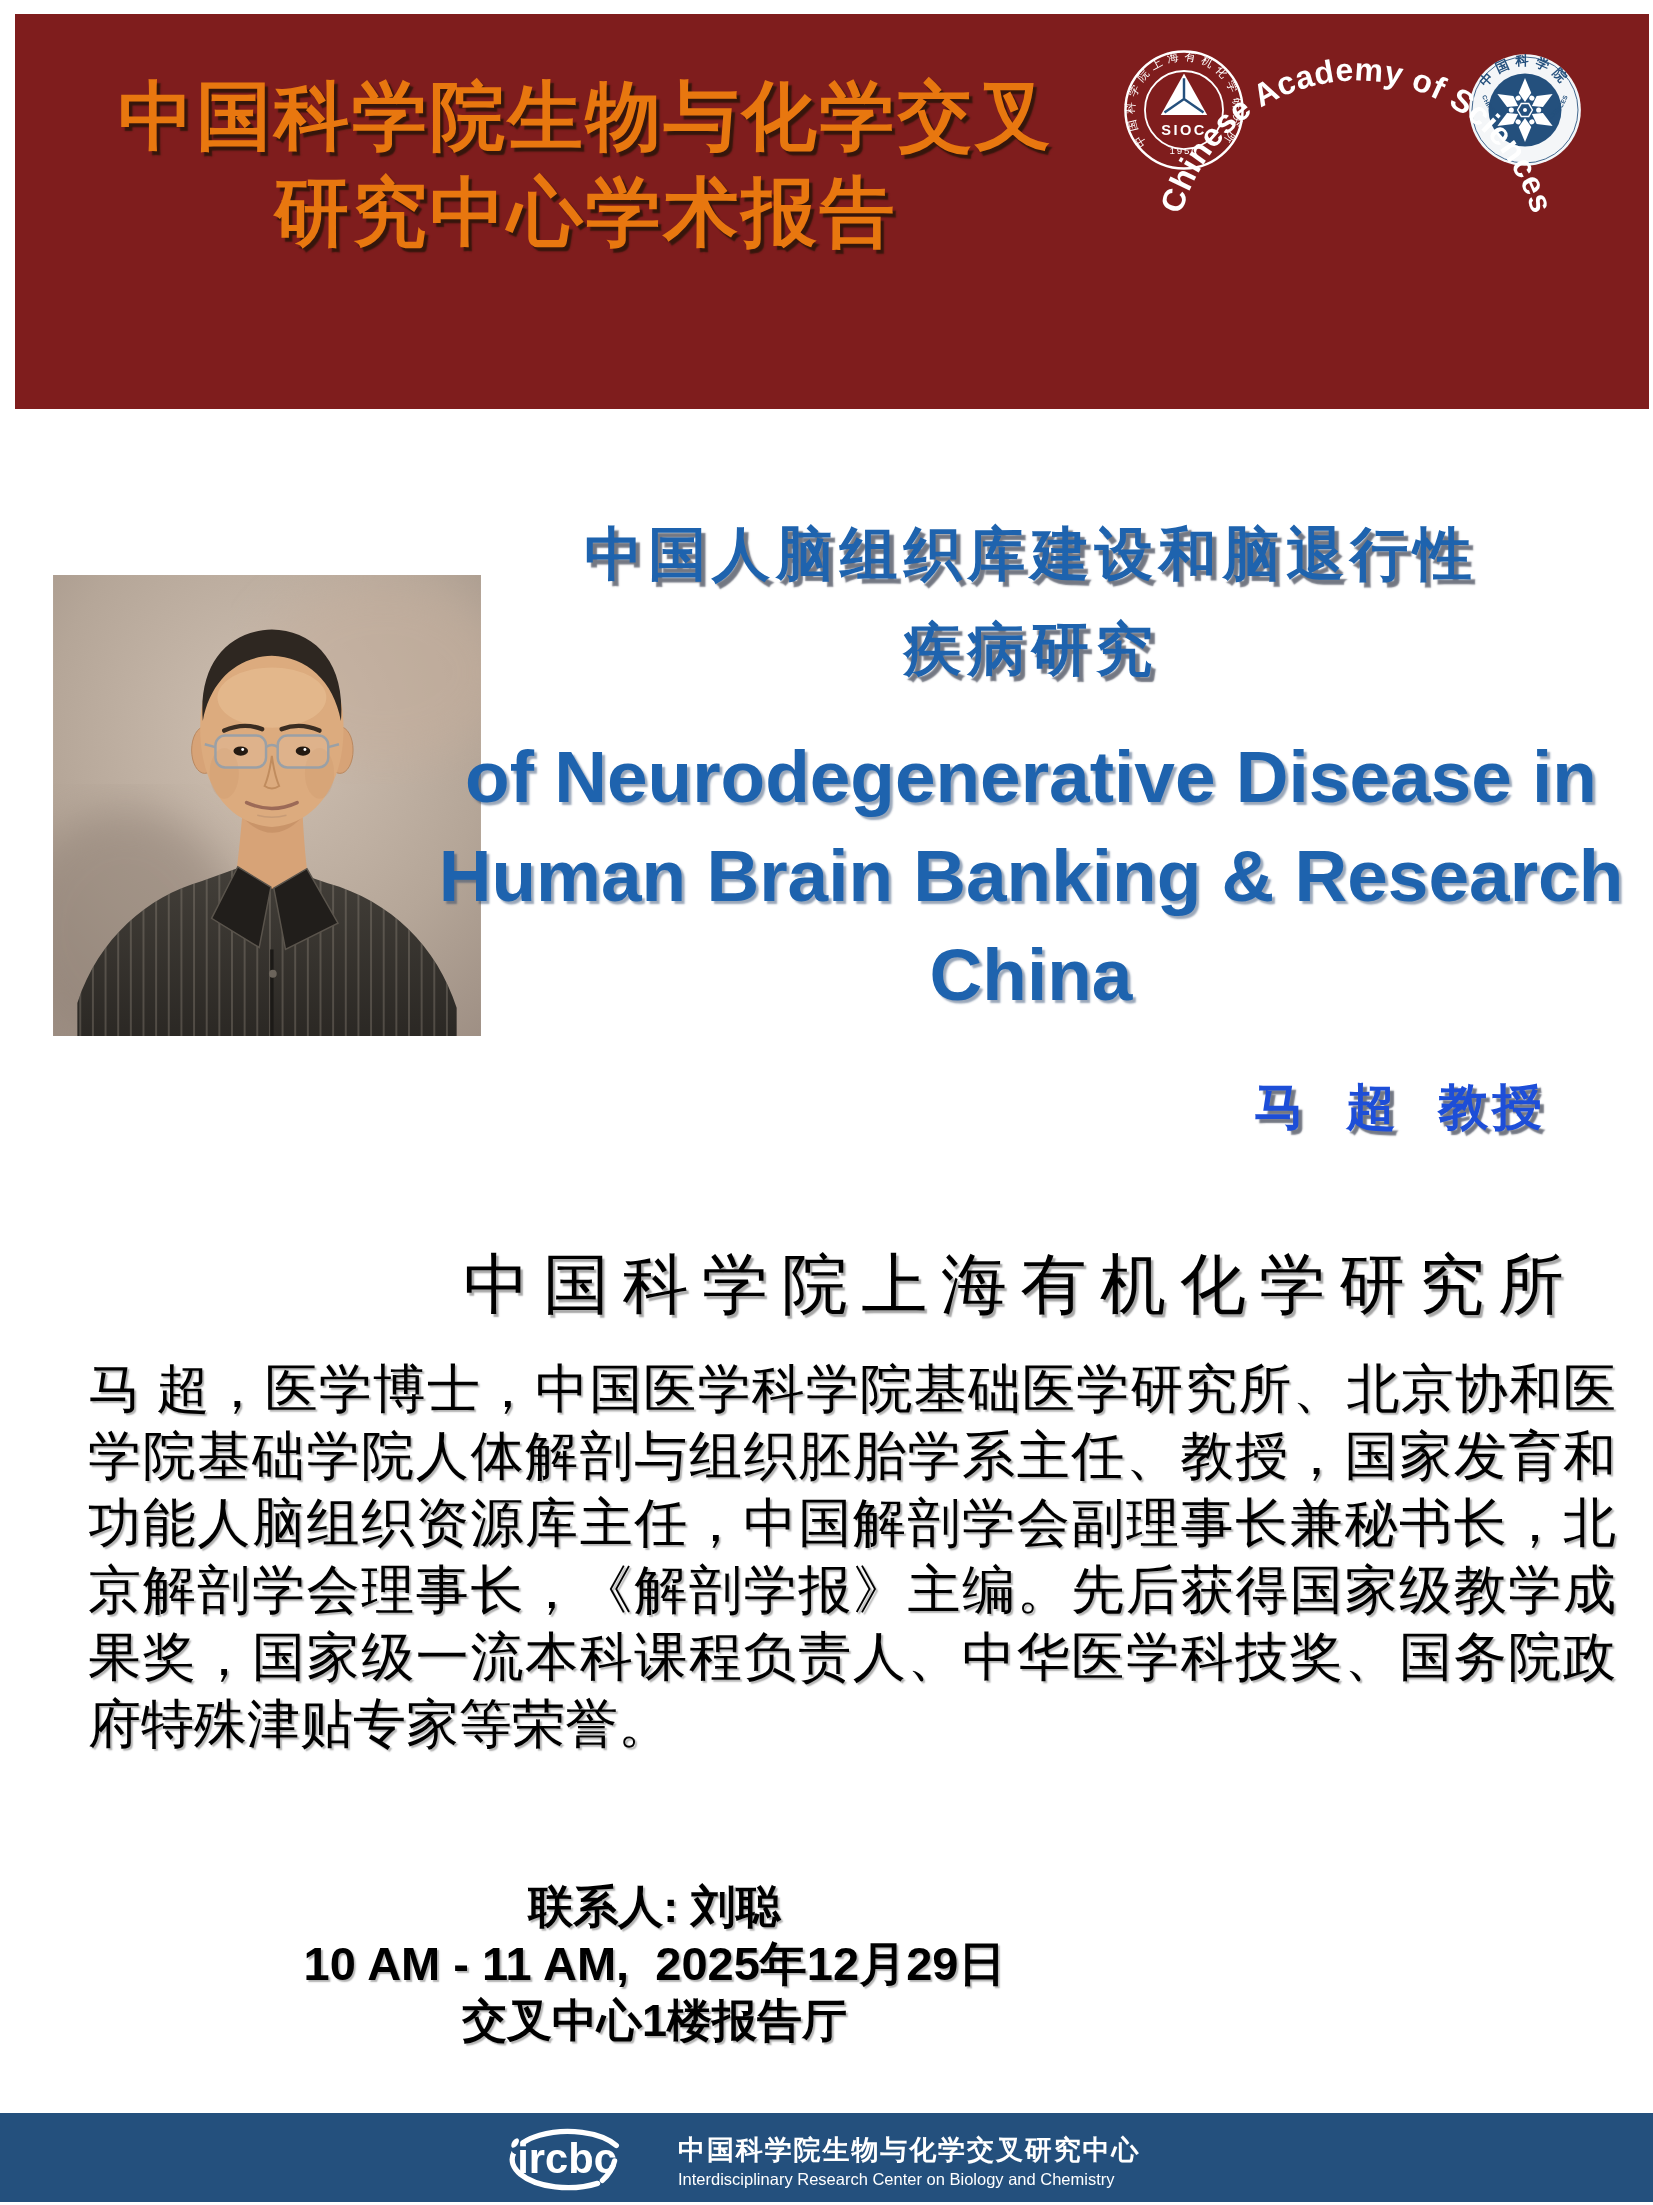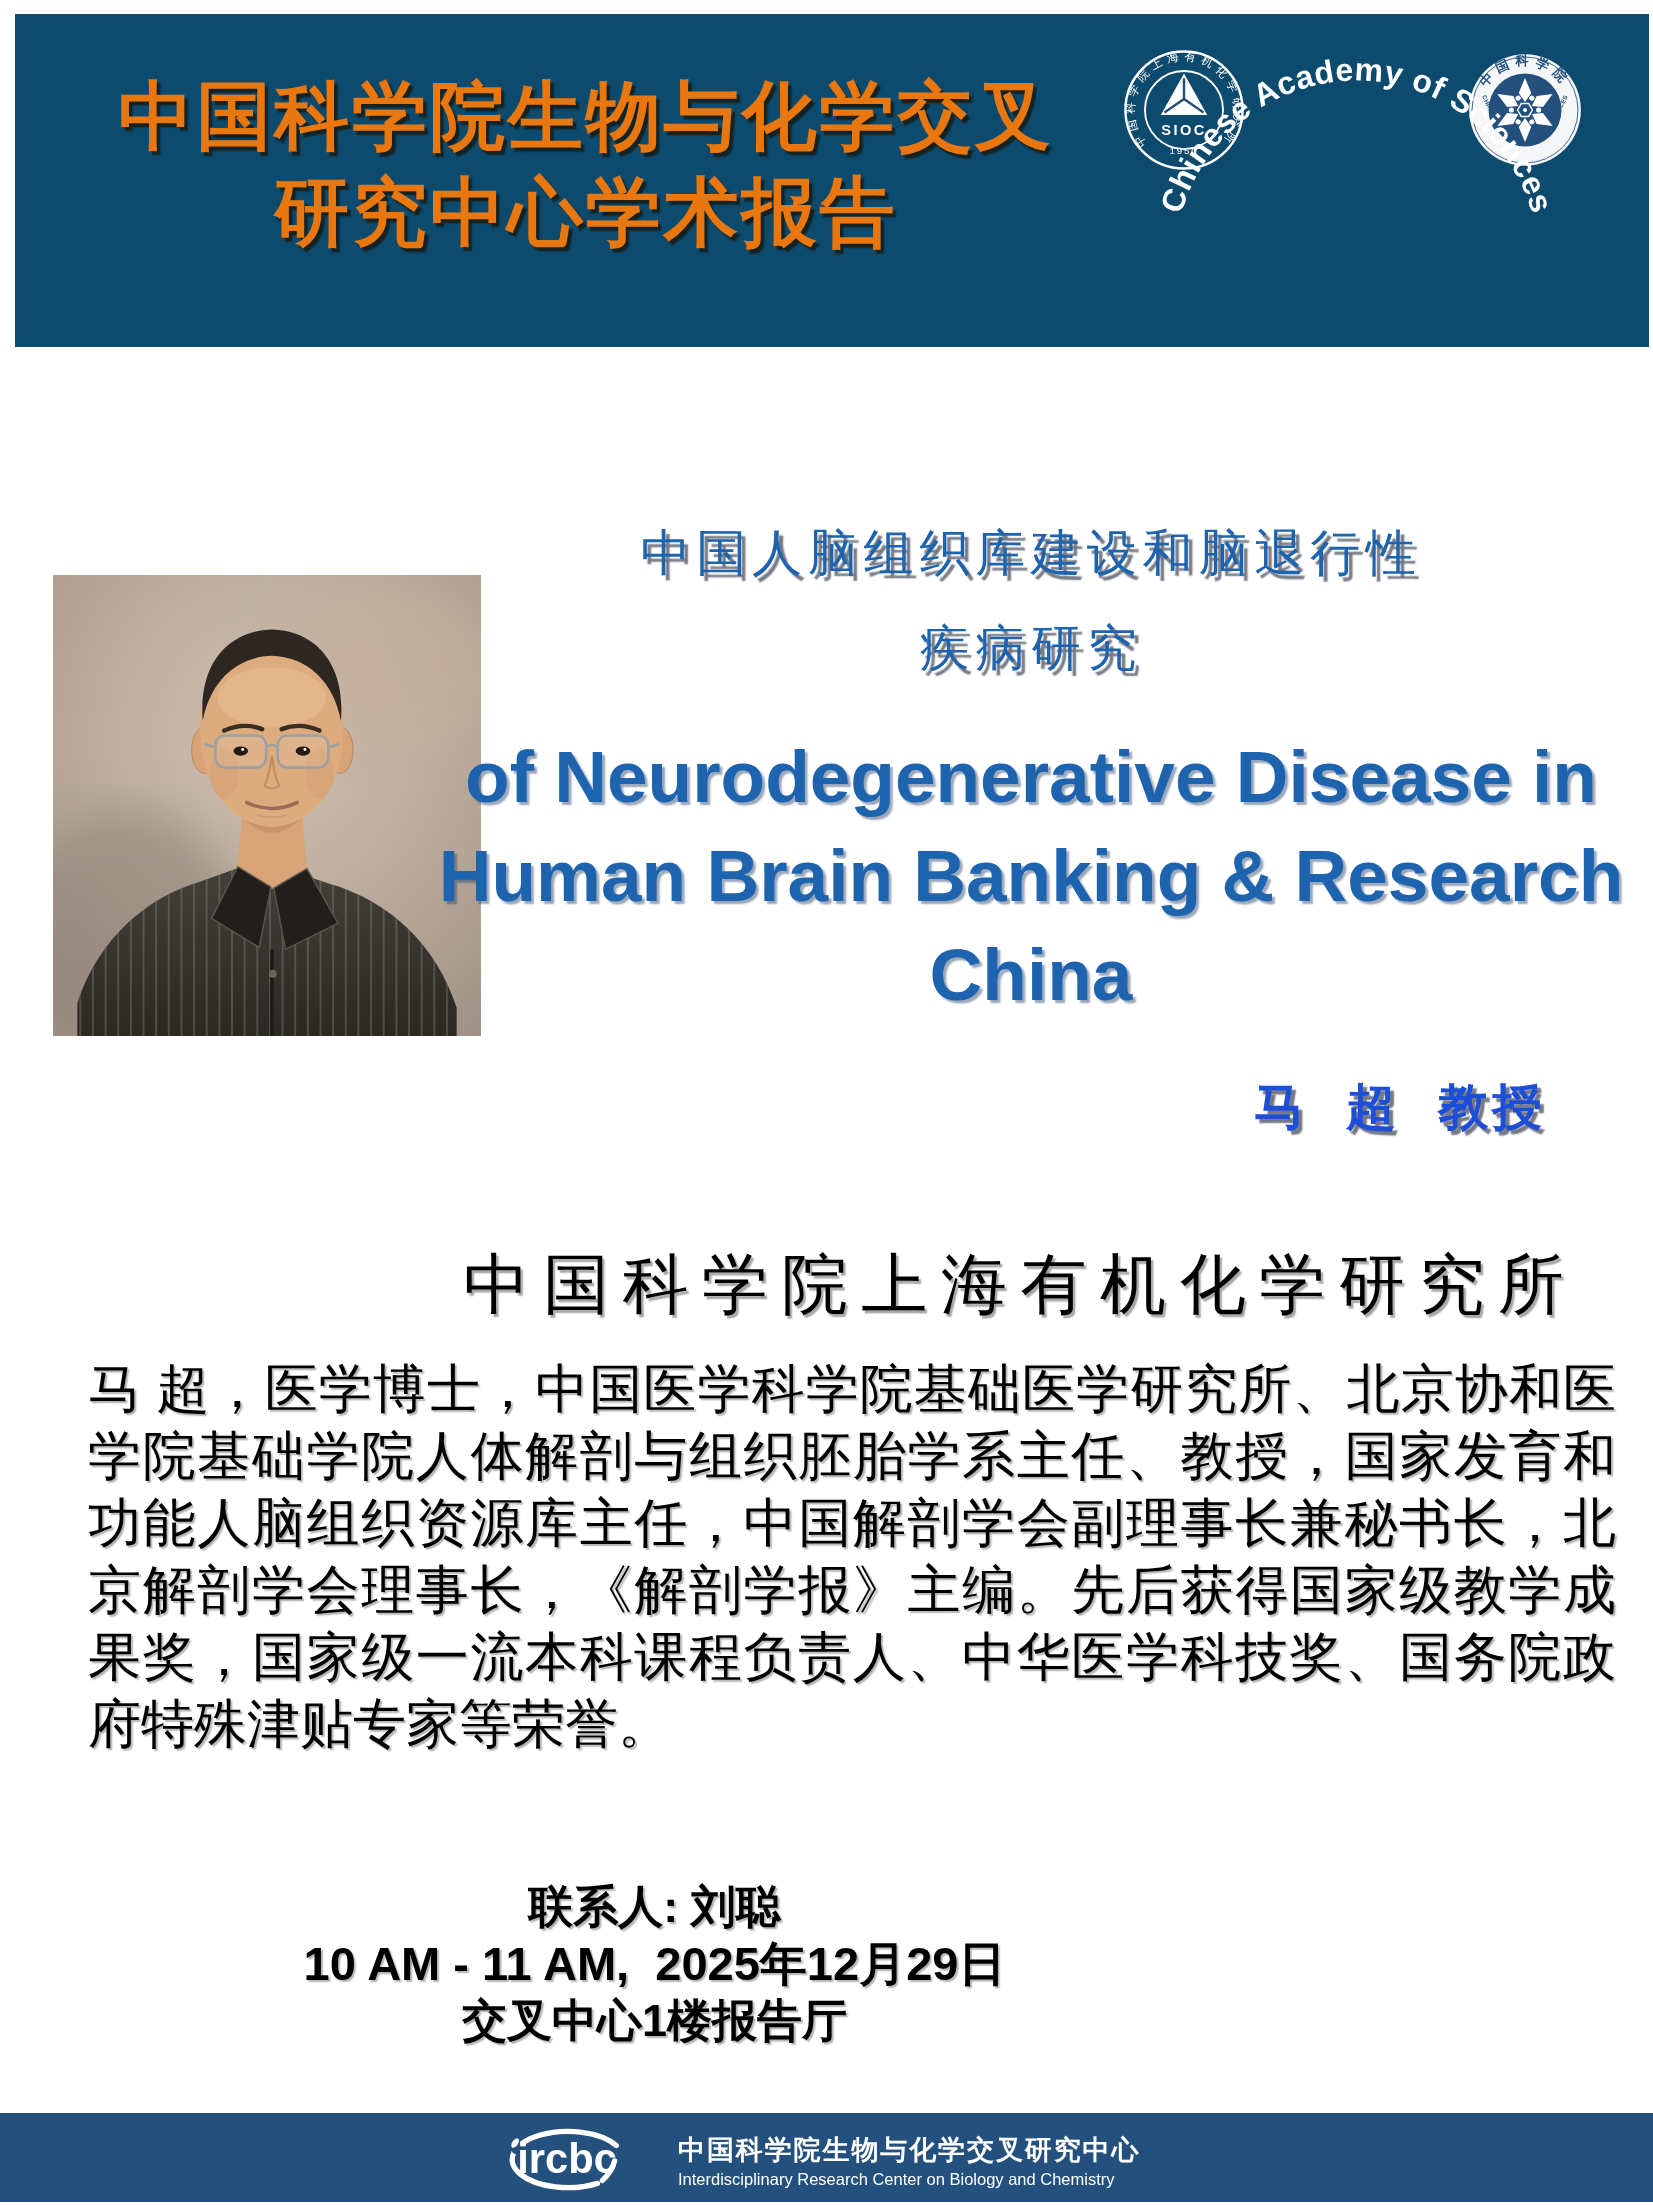--- a/index.html
+++ b/index.html
@@ -2,40 +2,40 @@
 <html style="font-size:7.8px"><head>
 <meta charset="utf-8">
 <style>
   html,body{margin:0;padding:0;background:#ffffff;}
   #poster{
     position:relative; width:1654px; height:2205px; overflow:hidden;
     background:#ffffff; font-family:"Liberation Sans", sans-serif;
   }
   
   #banner{
-    position:absolute; left:14.6px; top:13.6px; width:1634px; height:333px;
-    background:#0c4a6e;
+    position:absolute; left:14.6px; top:13.6px; width:1634px; height:395px;
+    background:#7f1d1d;
   }
   .banner-title{
     position:absolute; left:14.6px; top:54px; width:1113px;
     text-align:center; color:#E8770F; font-weight:bold;
     font-size:75px; line-height:96px; letter-spacing:2.9px;
     text-shadow:3.4px 3.9px 1.5px rgba(25,20,5,0.72);
   }
   .logo-svg{position:absolute;}
   #sioc-logo{left:1123px; top:49px; width:122px; height:122px;}
   #cas-logo{left:1468px; top:53px; width:114px; height:114px;}
   #arc-svg{left:1133px; top:50px; width:467px; height:272px;}
   
   #photo{position:absolute; left:53px; top:575px; width:428px; height:461px;}
   
   .title-cn{
     position:absolute; left:408px; top:506px; width:1246px;
-    text-align:center; color:#1E63AE; font-weight:normal;
-    font-size:50px; line-height:95px; letter-spacing:5.8px;
+    text-align:center; color:#1E63AE; font-weight:bold;
+    font-size:58px; line-height:95px; letter-spacing:5.8px;
     text-shadow:4.4px 4.9px 1.5px rgba(0,10,30,0.55);
   }
   .title-en{
     position:absolute; left:408px; top:727px; width:1246px;
     text-align:center; color:#1E63AE; font-weight:bold;
     font-size:73px; line-height:99px; letter-spacing:0px;
     text-shadow:2.9px 3.4px 1.9px rgba(30,60,100,0.45);
   }
   .speaker{
     position:absolute; left:408px; top:1074px; width:1138px;

